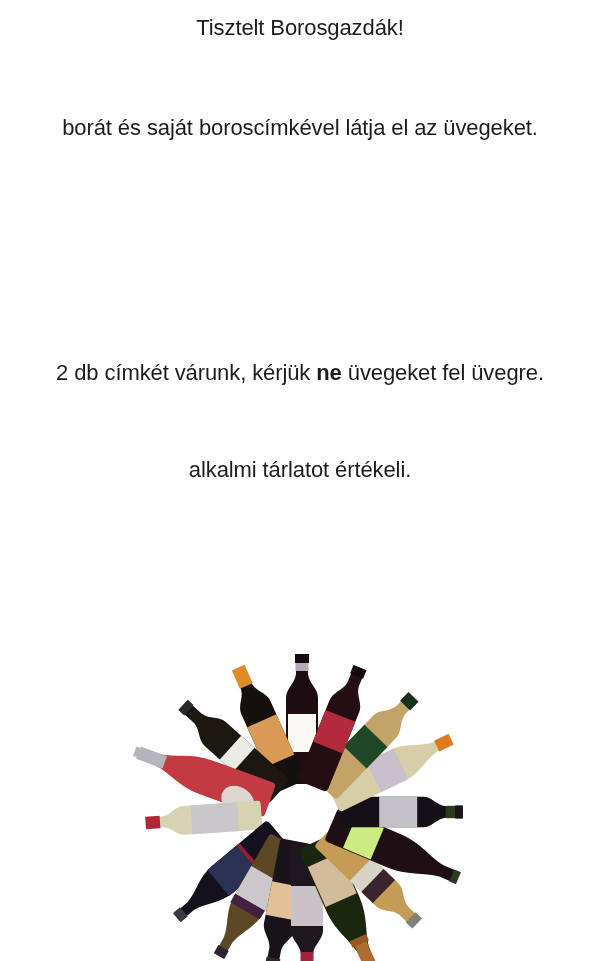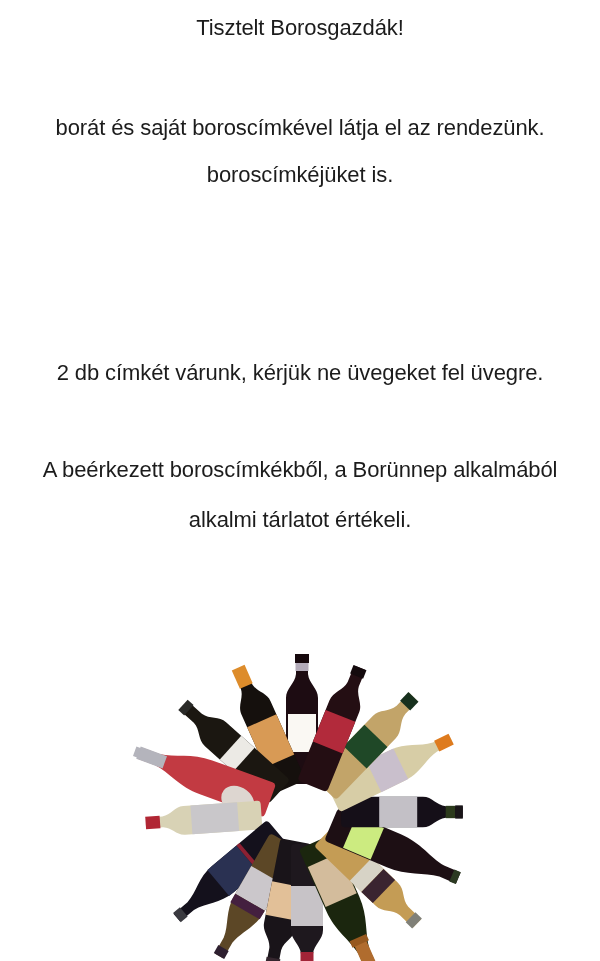--- a/index.html
+++ b/index.html
@@ -15,42 +15,40 @@
     position:absolute;left:0;width:600px;
     text-align:center;
     font-size:22px;
     line-height:47px;
     letter-spacing:-0.1px;
   }
   .title{top:4px;}
   .para-a{top:104px;}
   .para-b{top:349px;}
   .para-c{top:445px;line-height:50px;}
-  .bold{font-weight:400;}
+  .bold{font-weight:700;}
   .bottle-image{
     position:absolute;left:130px;top:646px;
     width:340px;height:315px;
   }
 </style>
 </head>
 <body>
 
 <div class="textblock title">Tisztelt Borosgazdák!</div>
 
 <div class="textblock para-a">
-  <div>borát és saját boroscímkével látja el az rendezünk.</div>
-  <div>boroscímkéjüket is.</div>
+  <div>borát és saját boroscímkével látja el az üvegeket.</div>
 </div>
 
 <div class="textblock para-b">
   <span>2 db címkét várunk, kérjük </span><span class="bold">ne</span><span> üvegeket fel üvegre.</span>
 </div>
 
 <div class="textblock para-c">
-  <div>A beérkezett boroscímkékből, a Borünnep alkalmából</div>
   <div>alkalmi tárlatot értékeli.</div>
 </div>
 
 <svg class="bottle-image" viewBox="0 0 340 315" xmlns="http://www.w3.org/2000/svg">
 
   <g transform="translate(172,74) rotate(0)">
     <path d="M-16,60 Q-16,64 -12,64 L12,64 Q16,64 16,60 L16,-22 C16,-32 7,-36 6,-46 L6,-64 L-6,-64 L-6,-46 C-7,-36 -16,-32 -16,-22 Z" fill="#1d0c12"></path>
     <rect x="-14" y="-6" width="28" height="38" fill="#faf8f3"></rect>
     <rect x="-6.5" y="-57" width="13" height="8" fill="#b3abb9"></rect>
     <rect x="-7" y="-66" width="14" height="9" fill="#16080c"></rect>

